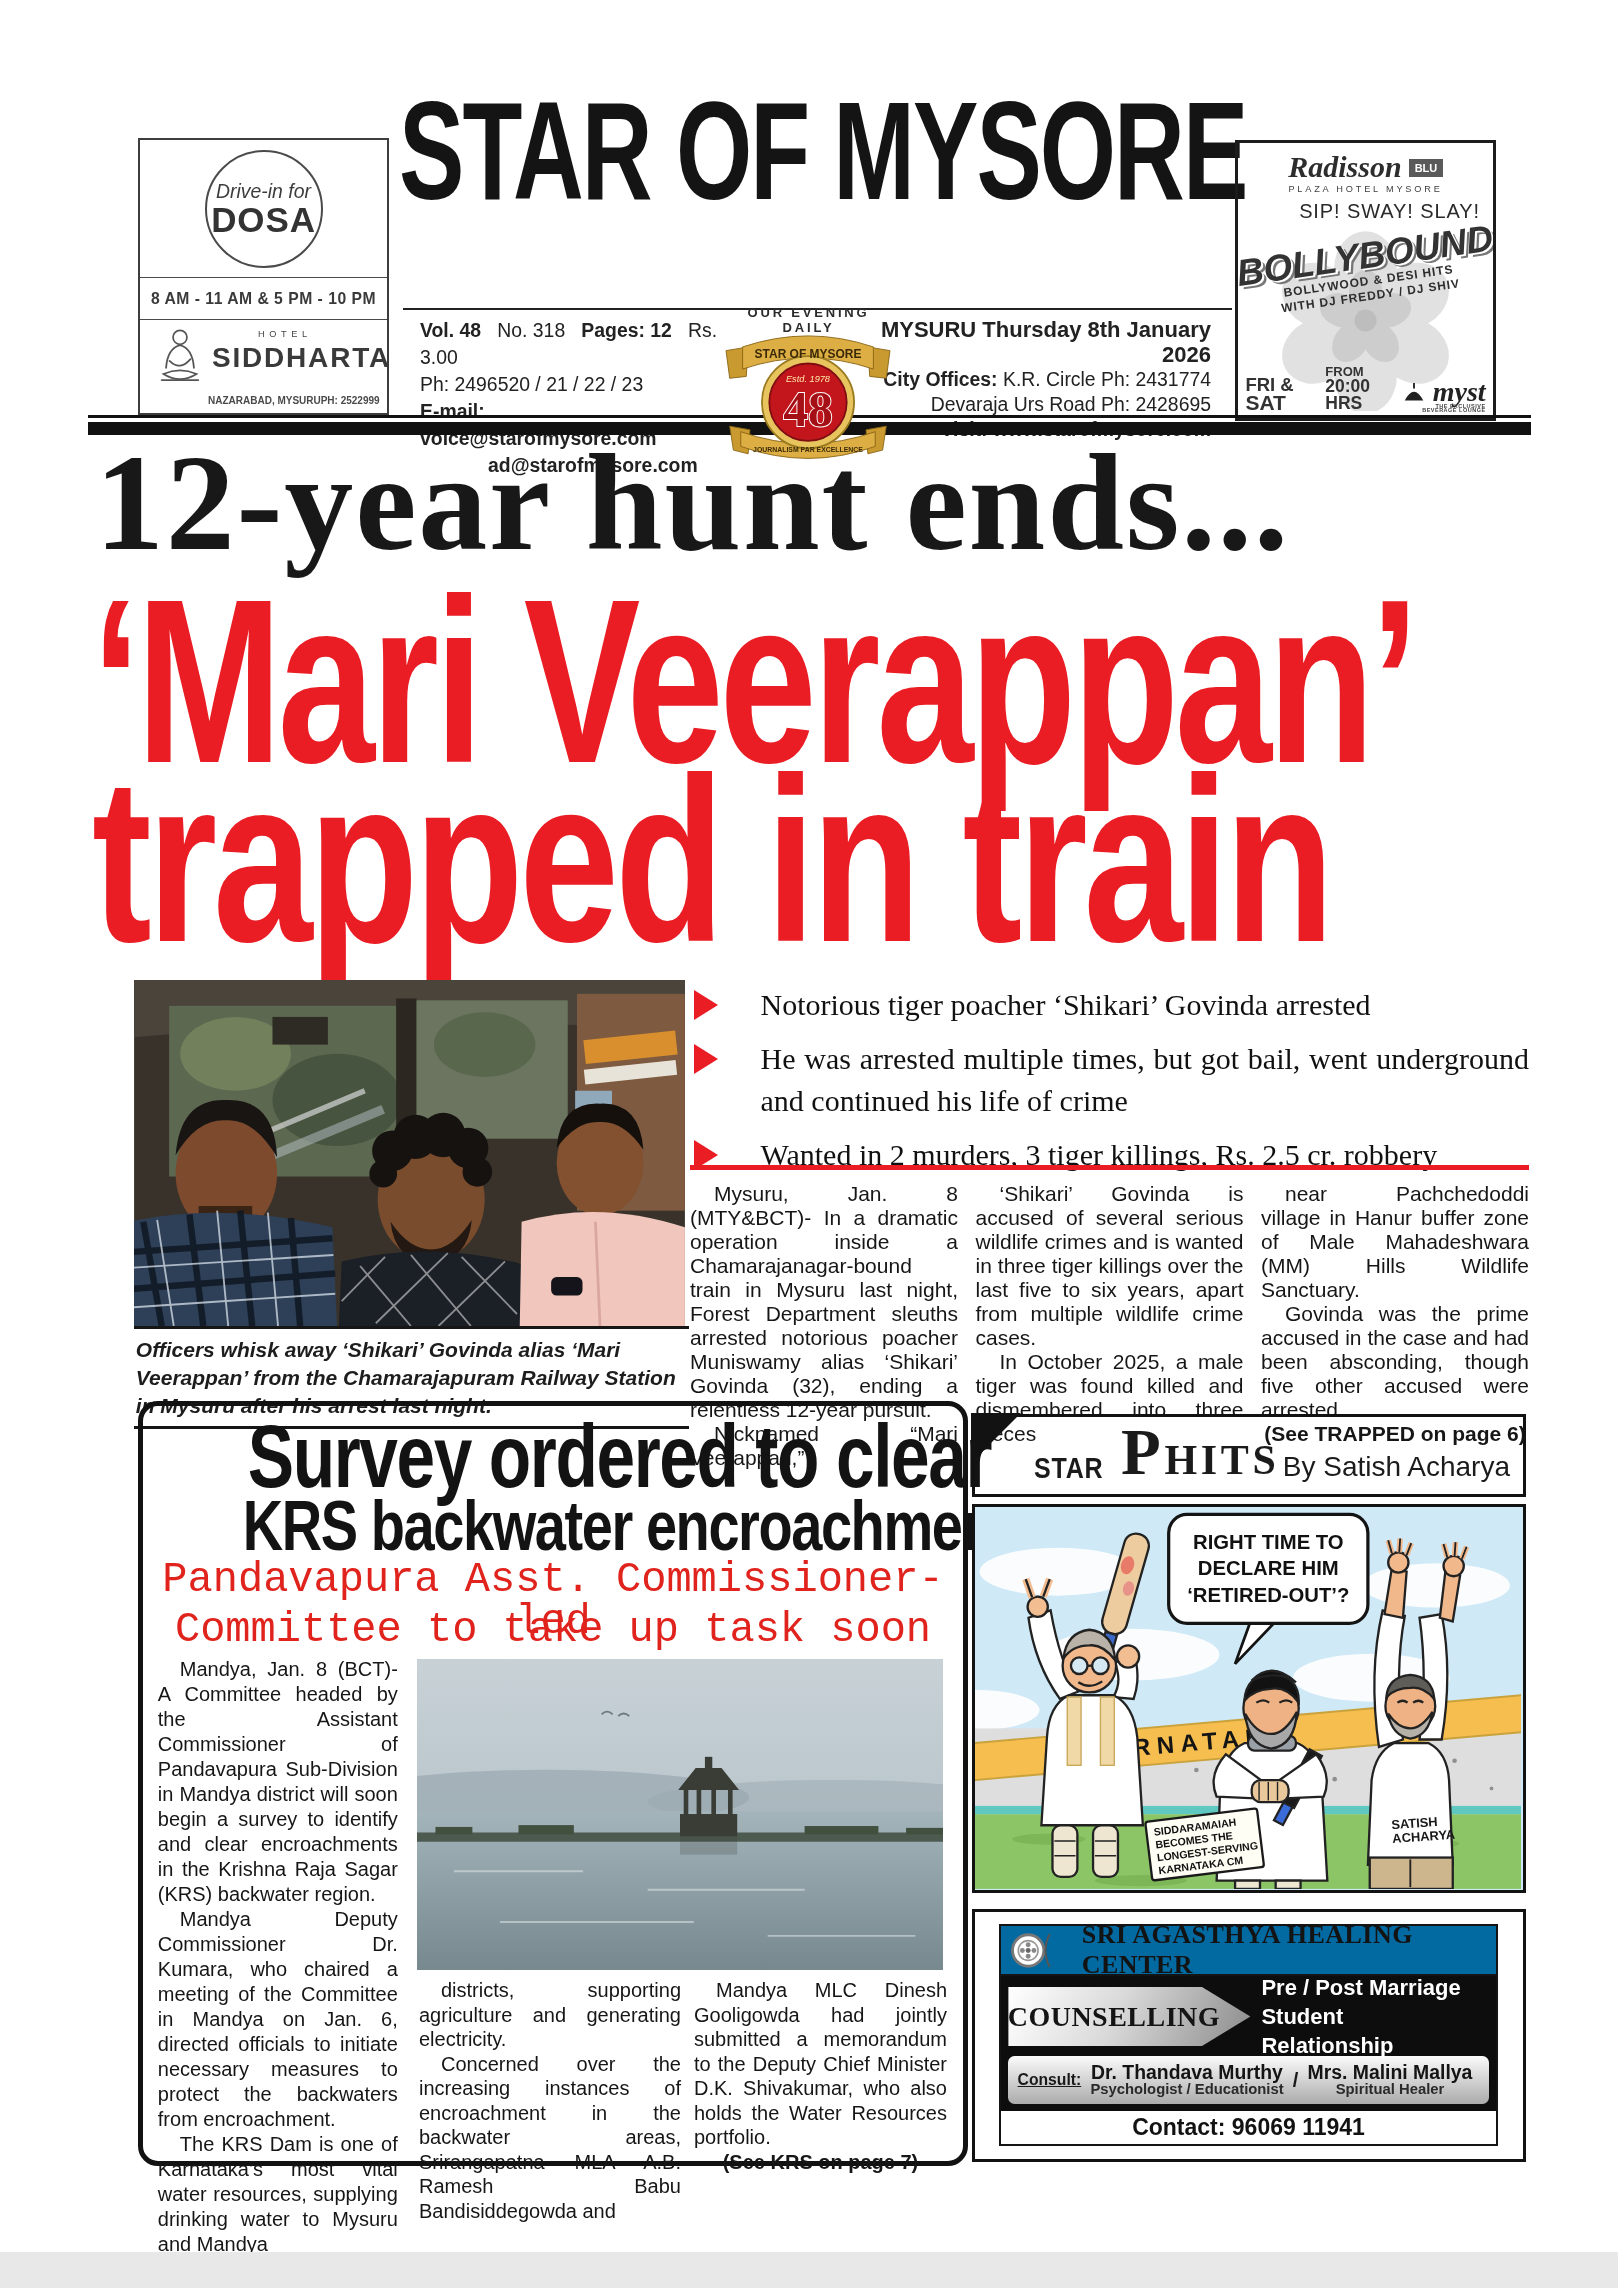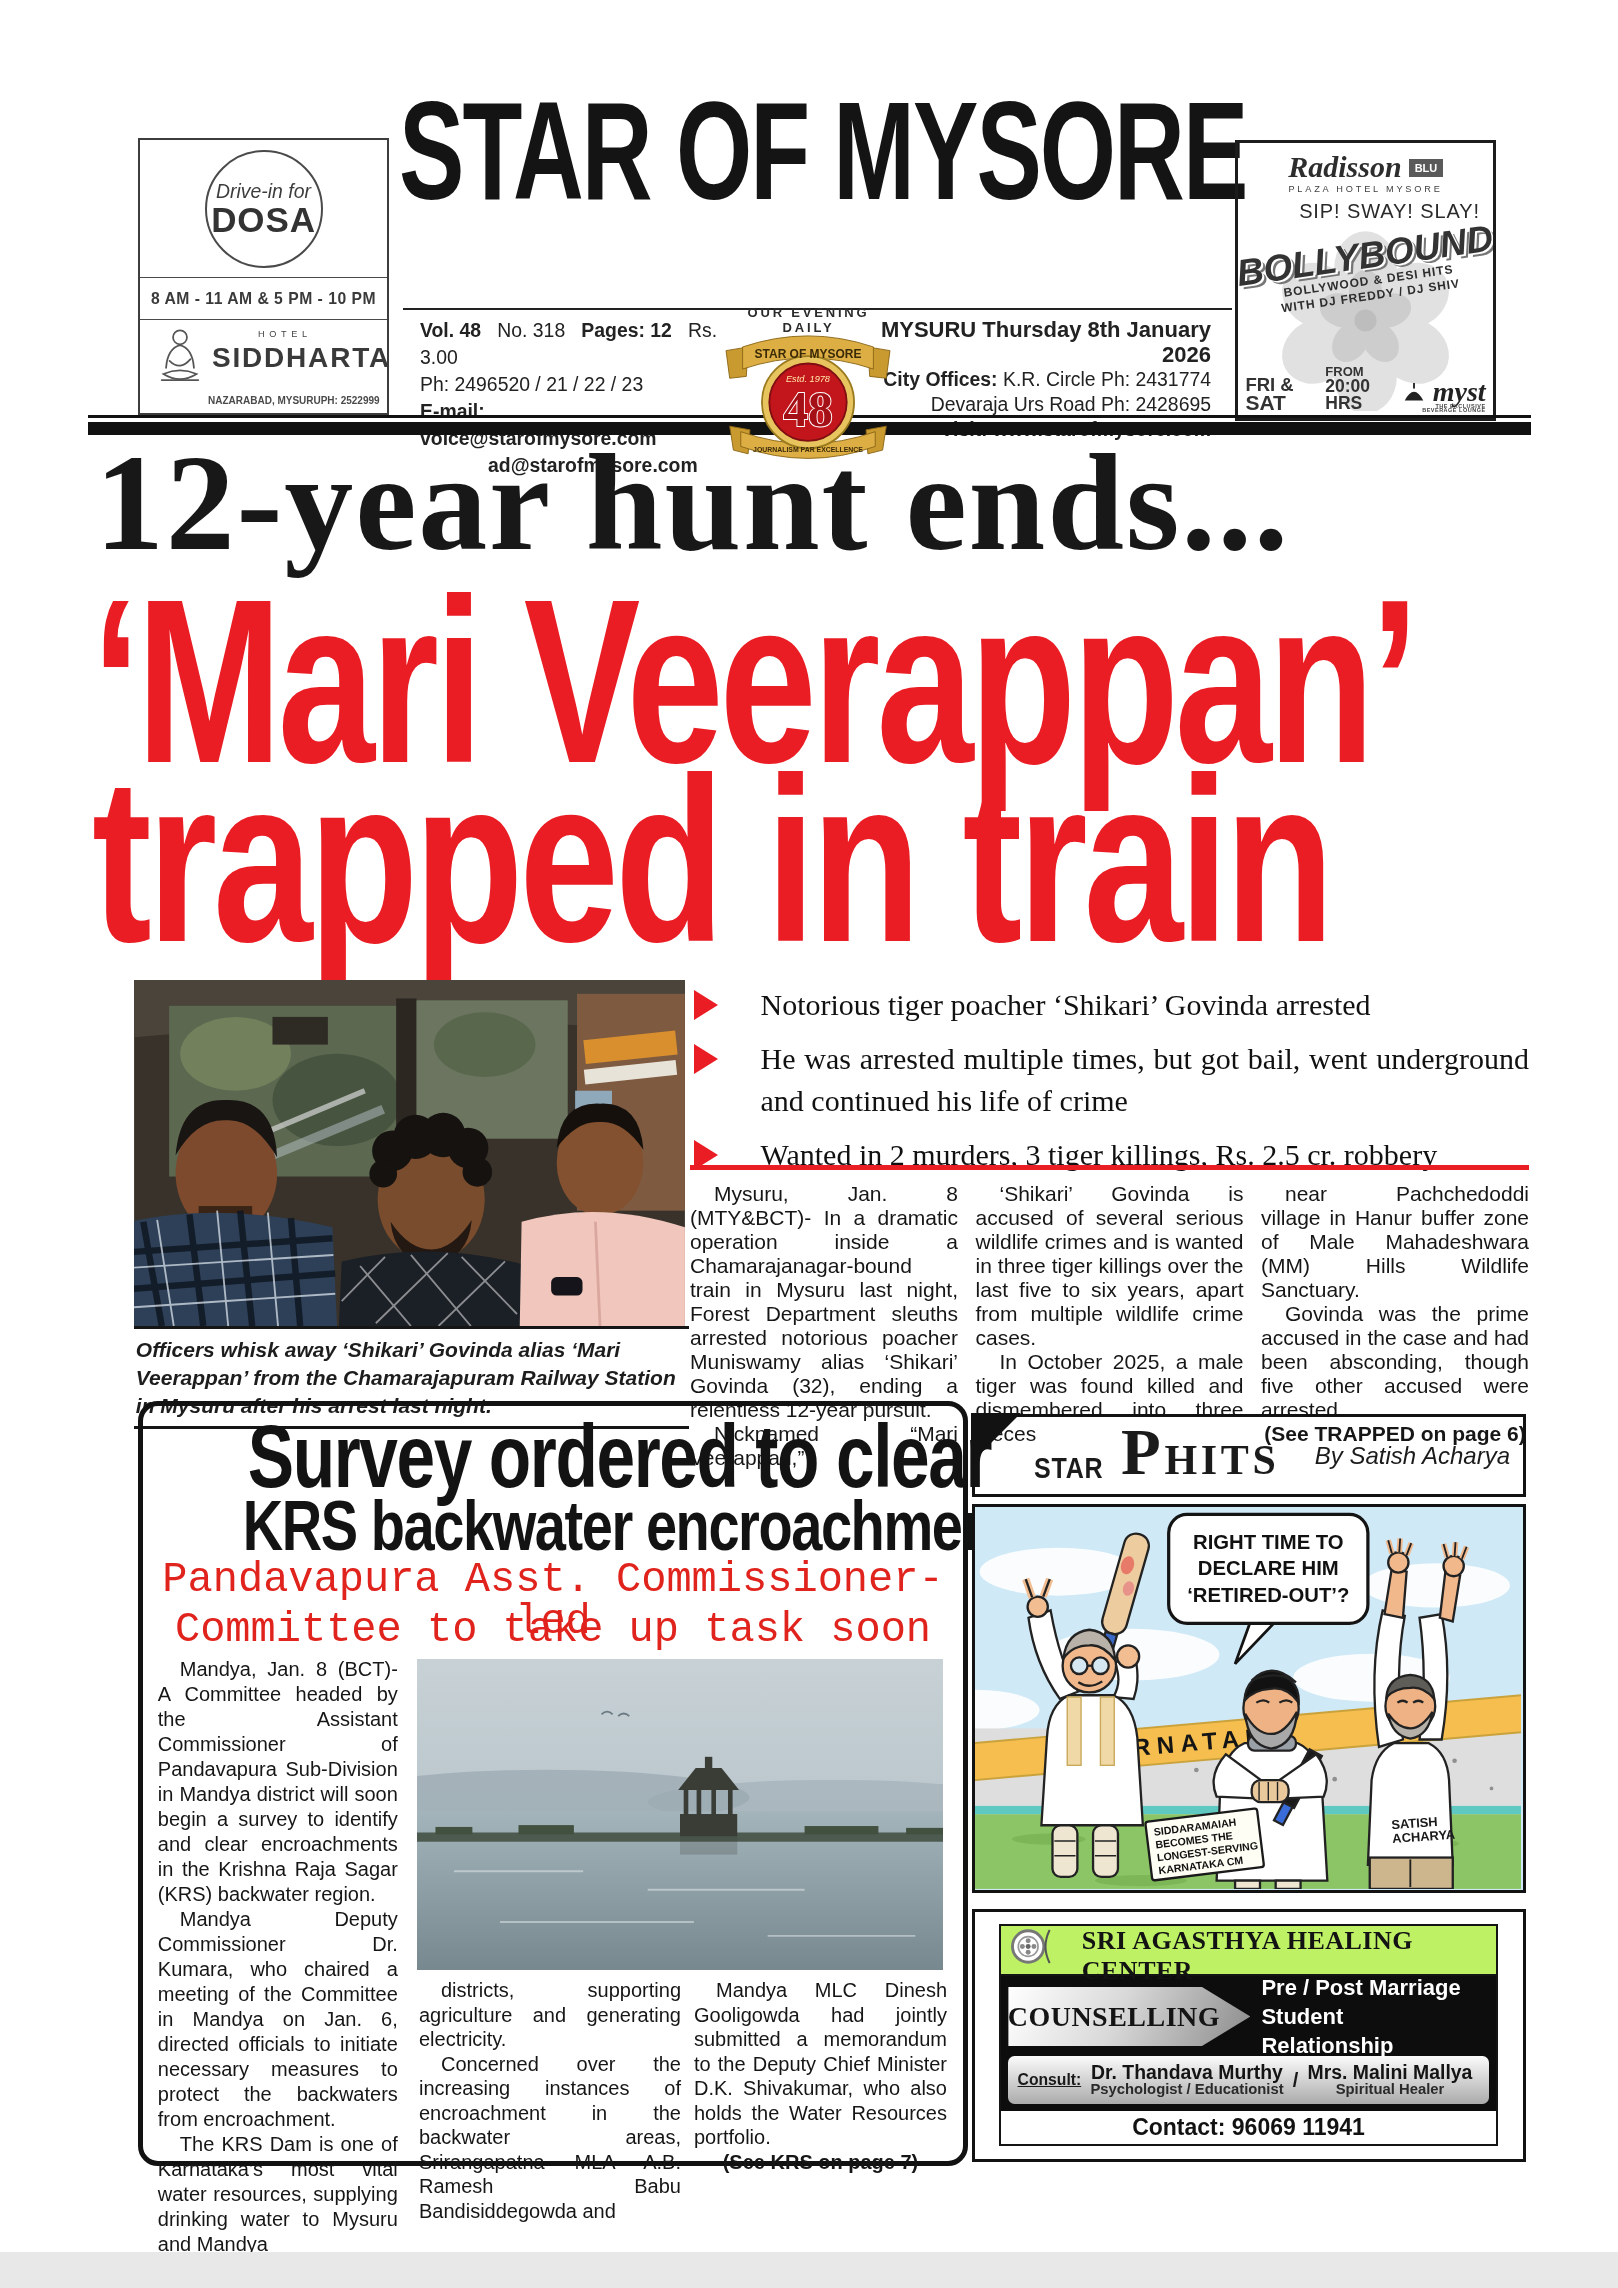--- a/index.html
+++ b/index.html
@@ -94,27 +94,27 @@
   .krs-photo{left:274px;top:253px;width:526px;height:311px;}
   .krs-c2{left:276px;top:572px;width:262px;line-height:24.5px;}
   .krs-c3{left:551px;top:572px;width:253px;line-height:24.5px;}
 
   
   .punch-head{left:972px;top:1414px;width:554px;height:83px;border:3.7px solid #121212;box-sizing:border-box;}
   .punch-corner{position:absolute;left:-3.7px;top:-3.7px;width:0;height:0;border-top:50px solid #121212;border-right:50px solid transparent;}
   .punch-star{position:absolute;left:59px;bottom:9.2px;font-weight:900;font-size:29.5px;letter-spacing:0.9px;color:#1b1b1b;transform:scaleX(0.85);transform-origin:left bottom;}
   .punch-word{position:absolute;left:146px;bottom:3.7px;font-family:"Liberation Serif",serif;font-weight:900;color:#1b1b1b;font-size:42px;letter-spacing:3.7px;}
   .punch-word .bigP{font-size:65px;}
-  .punch-by{position:absolute;right:13px;bottom:24px;font-size:24px;color:#1b1b1b;font-style:italic;}
+  .punch-by{position:absolute;right:13px;bottom:11px;font-size:28px;color:#1b1b1b;}
   .cartoon{left:972px;top:1504px;width:554px;height:389px;border:3.7px solid #121212;box-sizing:border-box;background:#cfe9f7;}
 
   
   .heal-box{left:972px;top:1909px;width:554px;height:253px;border:3.7px solid #121212;box-sizing:border-box;}
   .heal-inner{position:absolute;left:24px;top:12px;width:495px;border:2.8px solid #141414;}
-  .heal-head{height:48px;background:#bef264;display:flex;gap:22px;padding:0 9.2px;border-bottom:2.8px solid #141414;}
+  .heal-head{height:48px;background:#0369a1;display:flex;align-items:center;gap:22px;padding:0 9.2px;border-bottom:2.8px solid #141414;}
   .heal-title{font-family:"Liberation Serif",serif;font-weight:900;font-size:26px;letter-spacing:0.5px;color:#131313;}
   .heal-black{background:#0d0d0d;padding:6.5px 7.4px;}
   .heal-row{display:flex;align-items:center;gap:11px;height:68px;}
   .heal-arrow{width:242px;height:59px;background:linear-gradient(115deg,#ffffff 0%,#d9d9d9 45%,#8b8b8b 100%);
         clip-path:polygon(0 0,80% 0,100% 50%,80% 100%,0 100%);display:flex;align-items:center;justify-content:center;}
   .heal-arrow span{font-family:"Liberation Serif",serif;font-weight:900;font-size:28px;color:#141414;margin-right:31px;letter-spacing:0.5px;}
   .heal-services{color:#fff;font-weight:bold;font-size:22px;line-height:29px;}
   .heal-consult{margin-top:5.5px;background:linear-gradient(180deg,#fbfbfb,#ababab);border-radius:6.5px;
         display:flex;align-items:center;gap:9.2px;padding:3.7px 9.2px;height:48px;box-sizing:border-box;}
   .heal-consult .lbl{font-size:15.7px;font-weight:bold;text-decoration:underline;color:#1a1a1a;}

